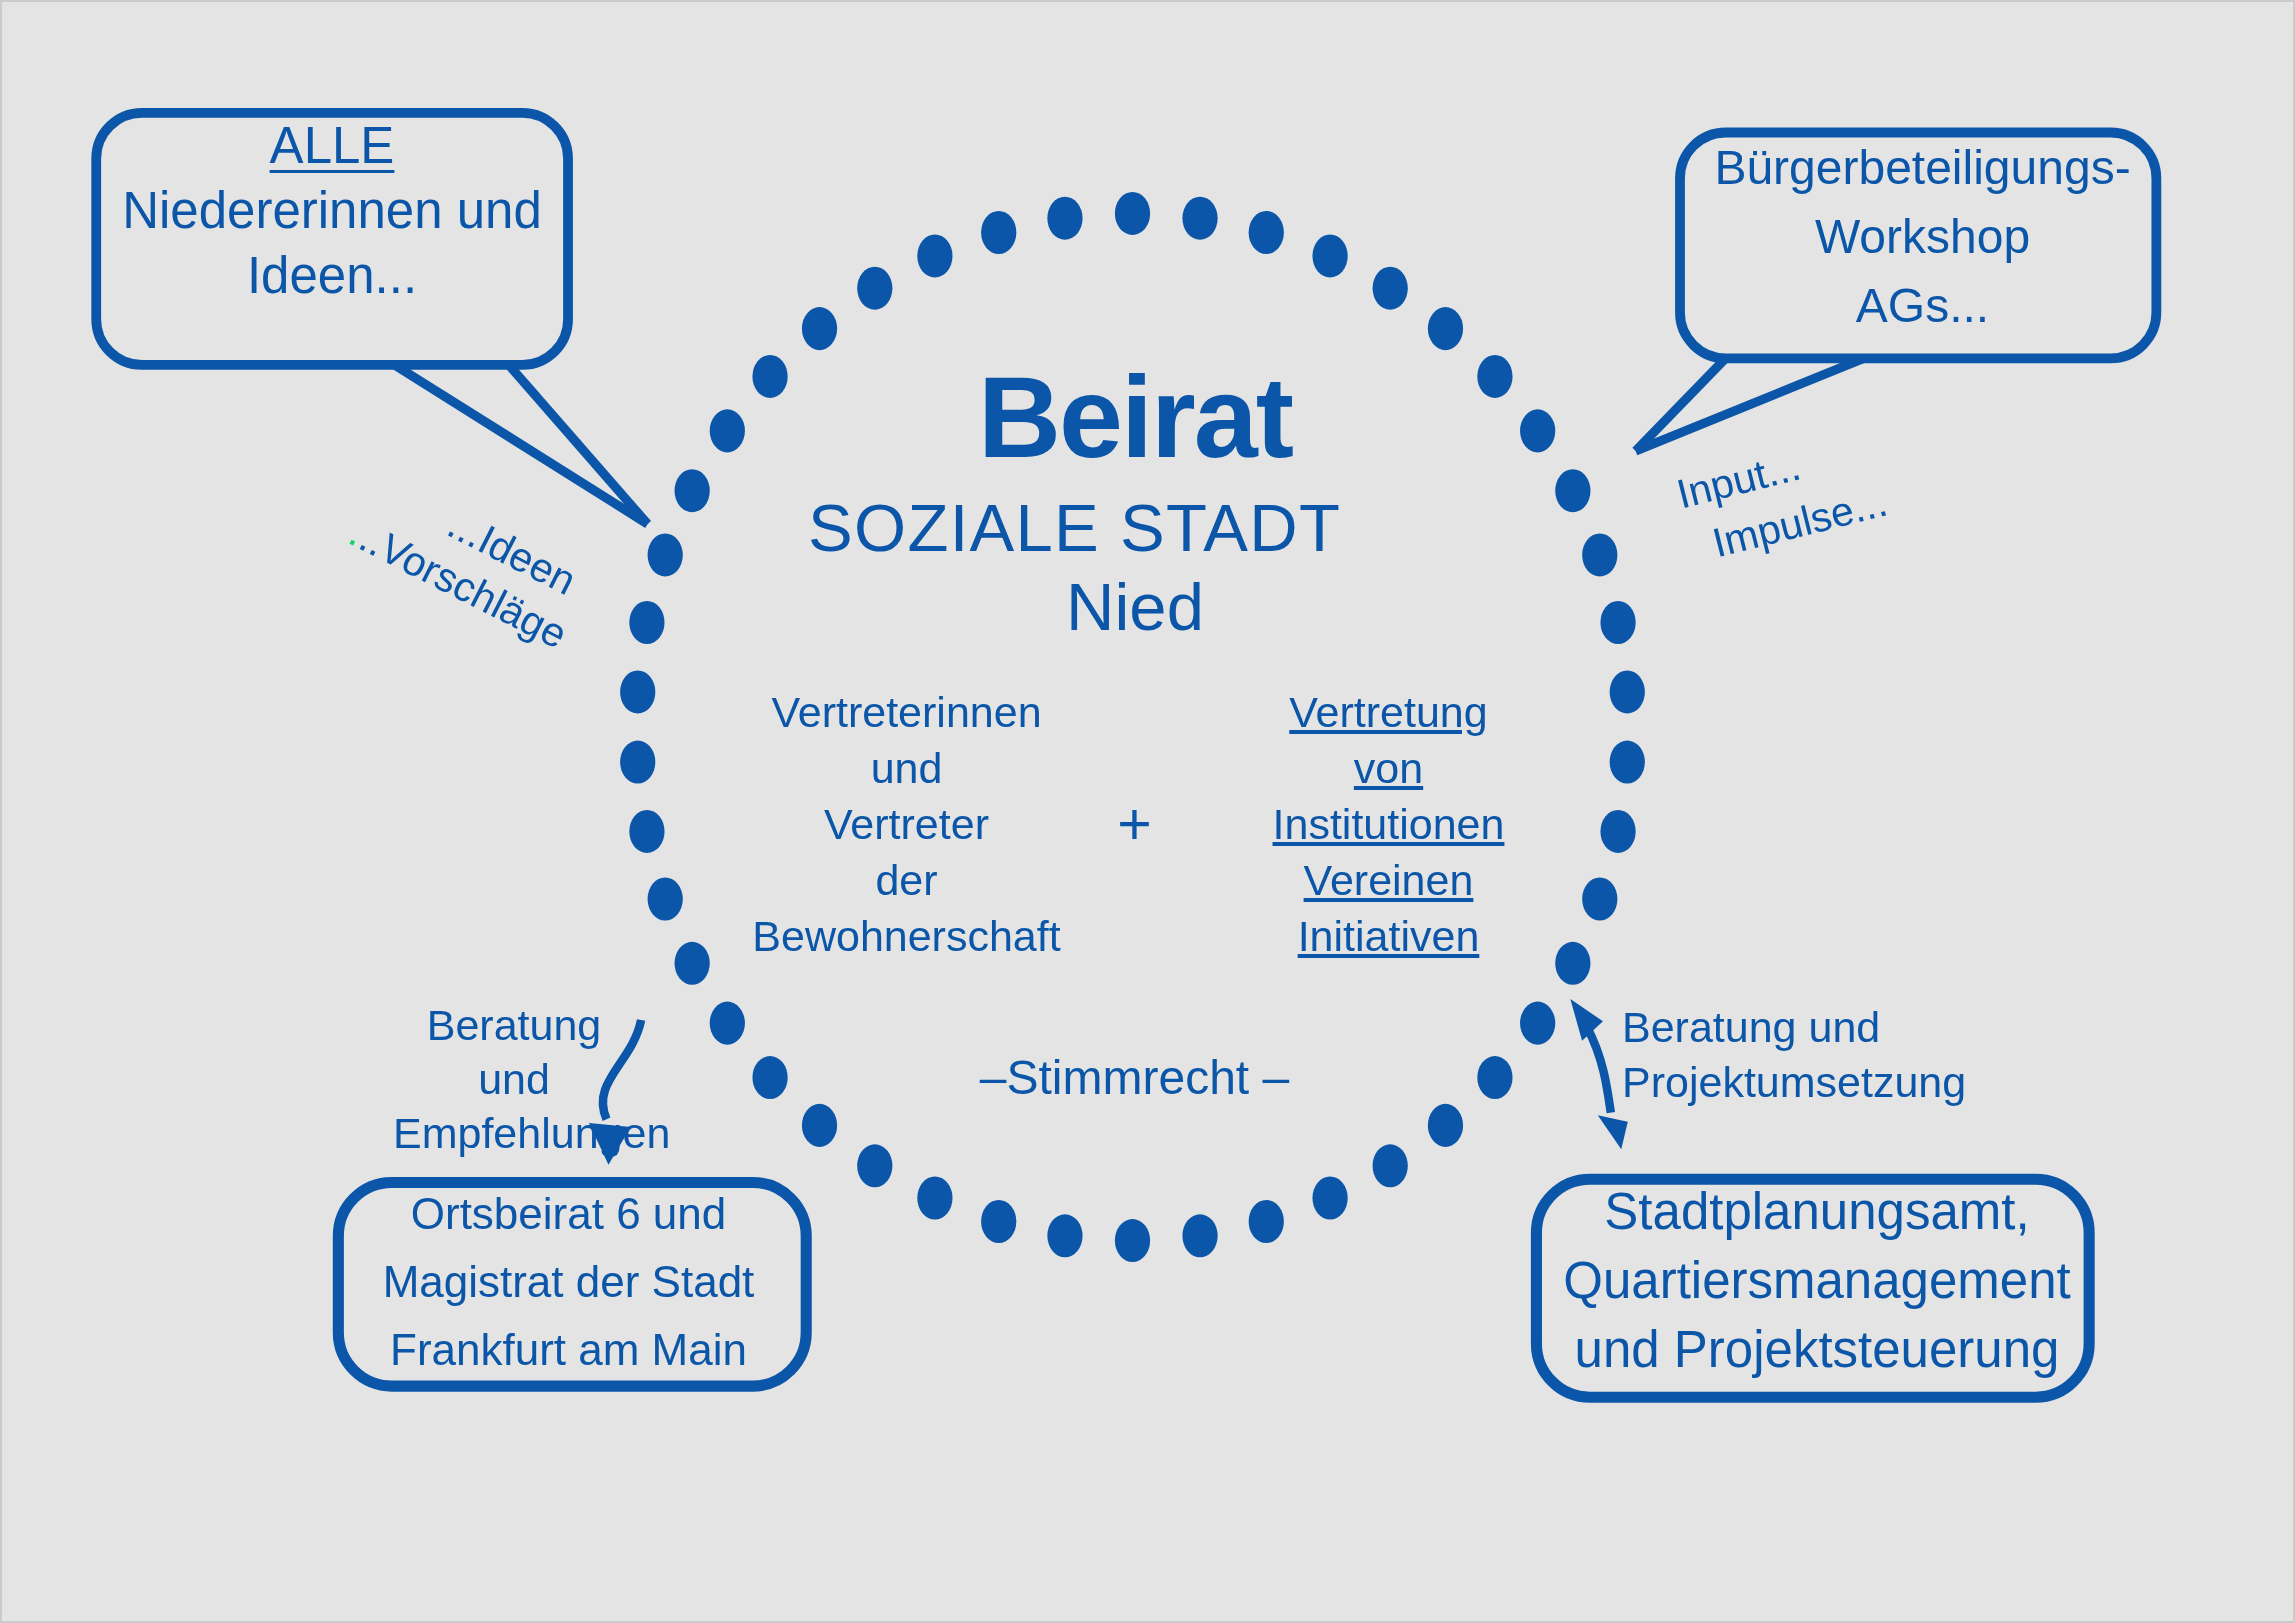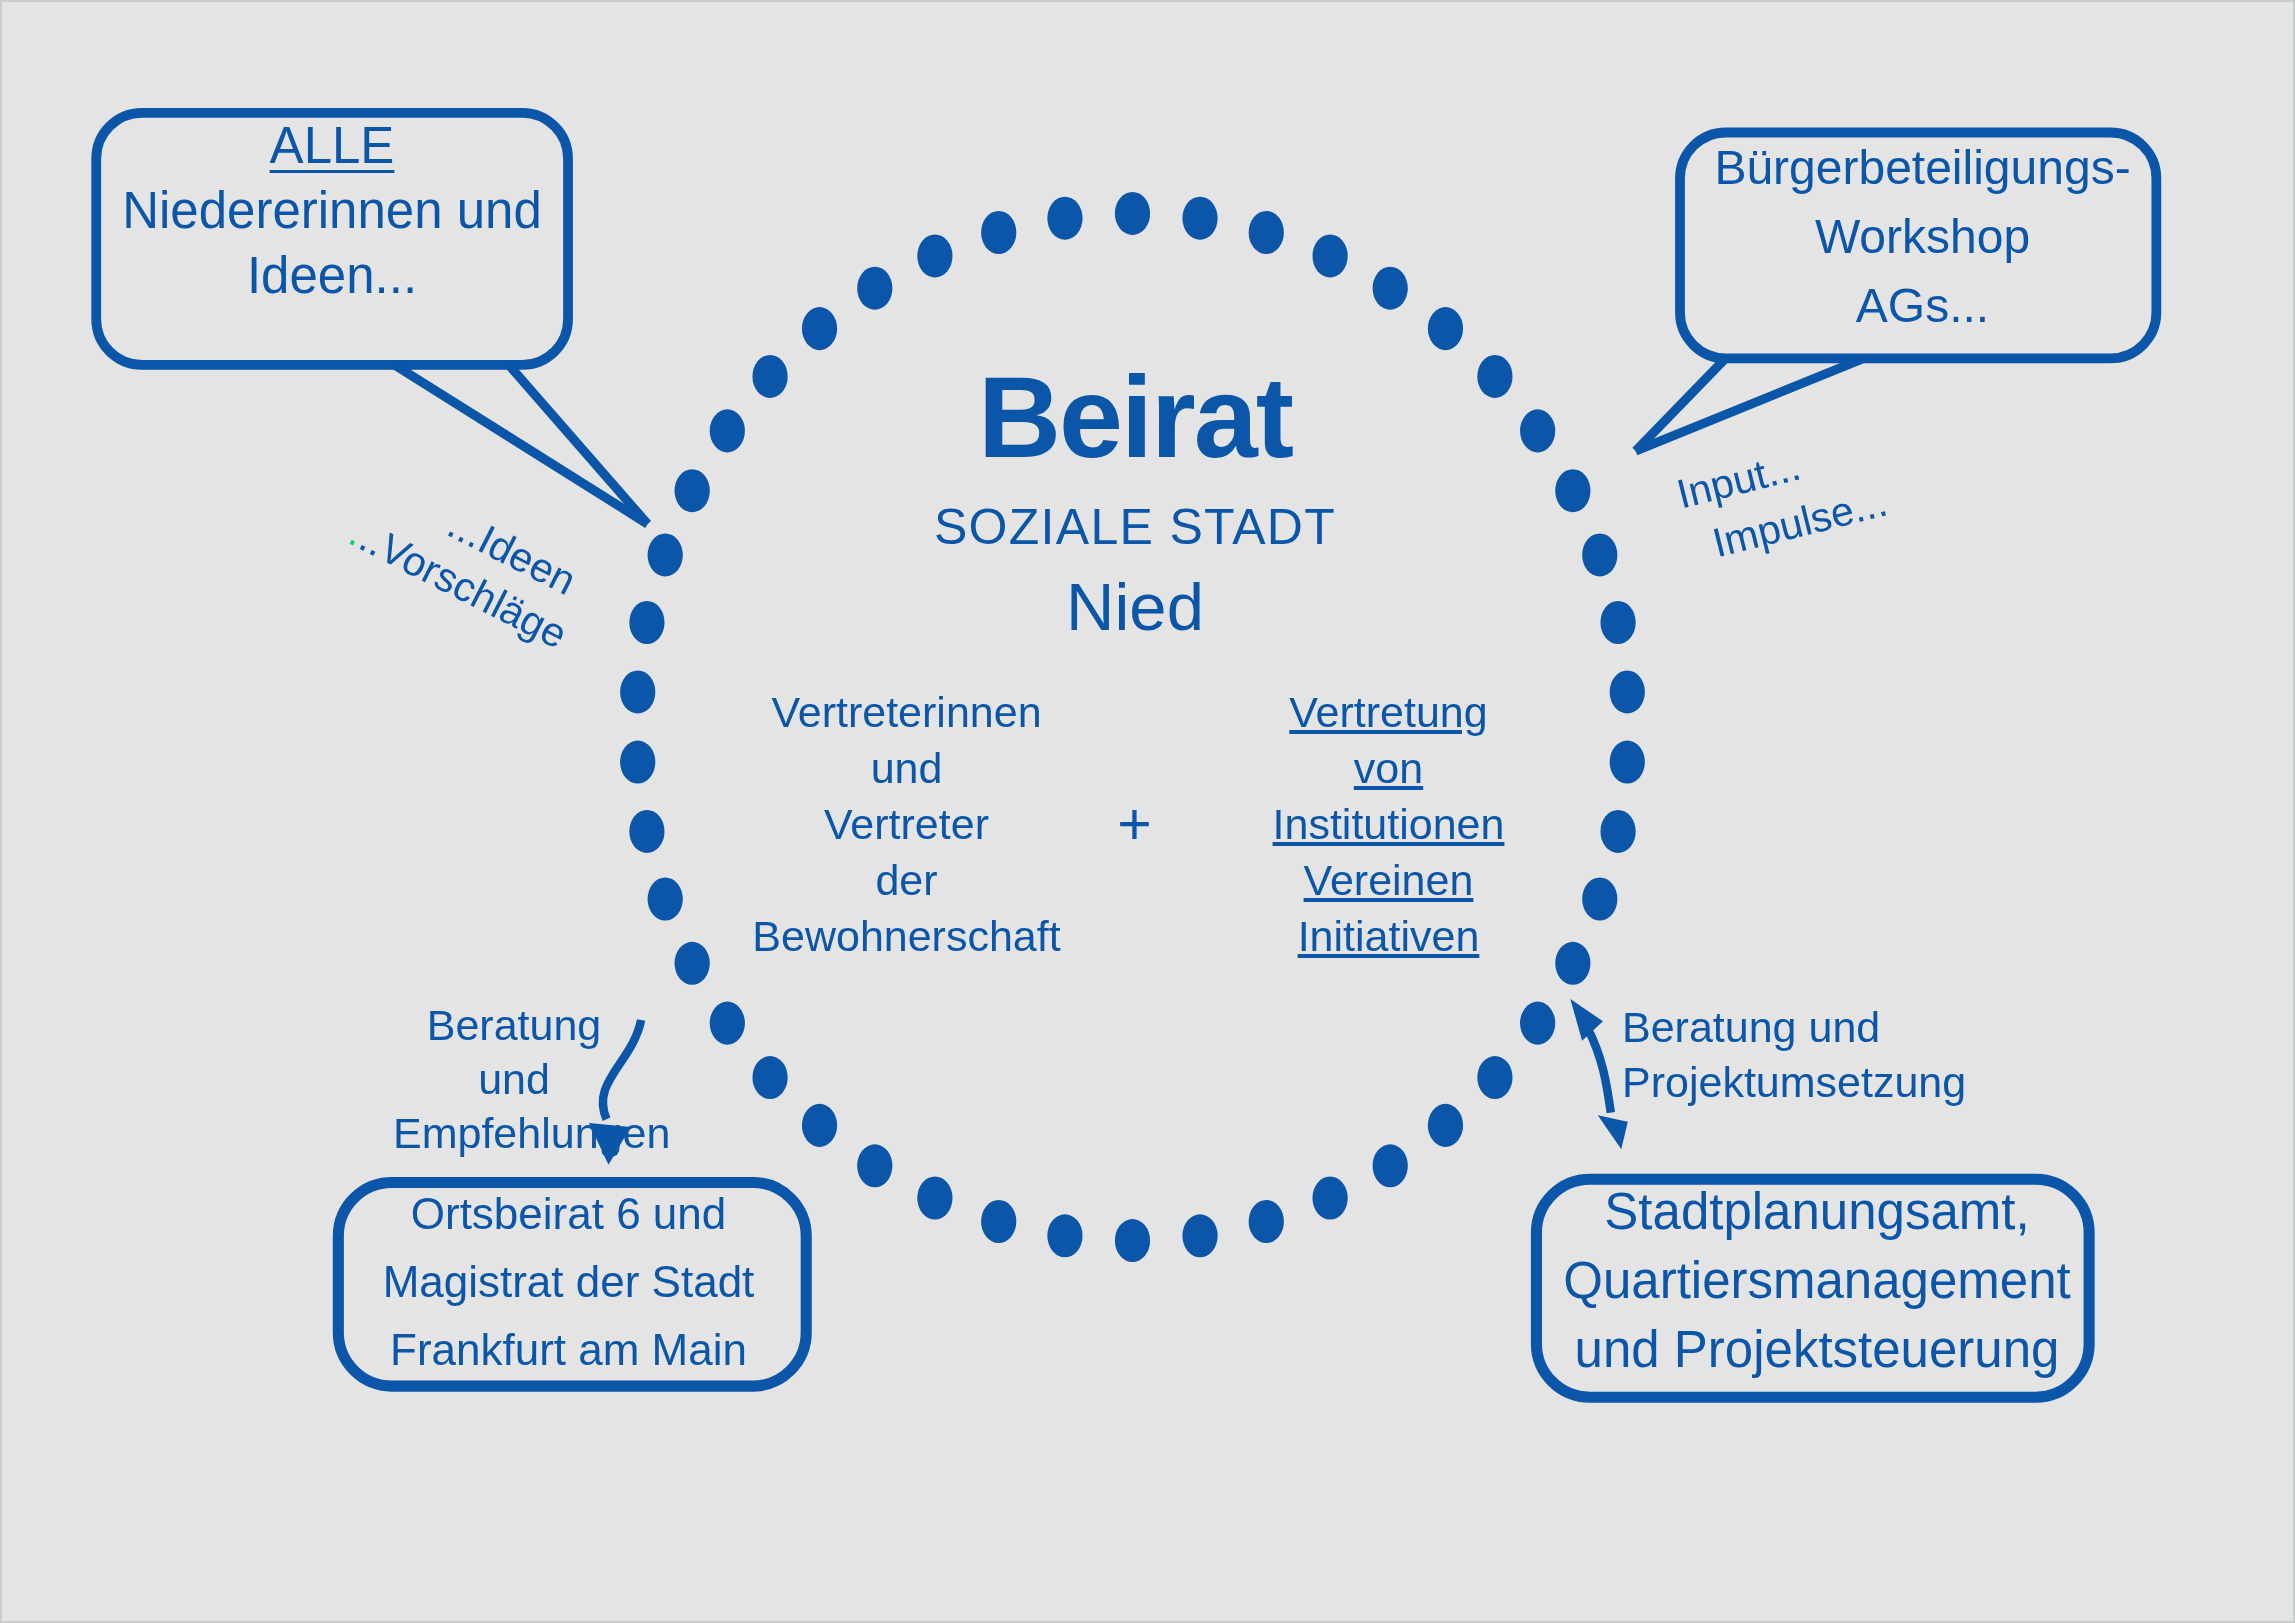--- a/index.html
+++ b/index.html
@@ -31,22 +31,22 @@
   }
   .bt-tl{left:89px;top:111px;width:482px;height:253px;font-size:51px;line-height:65px;}
   .bt-tr{left:1677px;top:131px;width:487px;height:226px;font-size:48px;line-height:69px;}
   .bt-bl{left:326px;top:1178px;width:481px;height:216px;font-size:44px;line-height:68px;}
   .bt-br{left:1532px;top:1175px;width:566px;height:230px;font-size:51px;line-height:69px;}
   .underline{text-decoration:underline;text-underline-offset:6.5px;text-decoration-thickness:3.3px;}
 
   
   .title-main{left:806px;top:353px;width:654px;text-align:center;
               font-size:115px;font-weight:bold;letter-spacing:-2px;line-height:124px;}
-  .title-sub{left:806px;top:489px;width:654px;text-align:center;
-             font-size:50px;letter-spacing:1.3px;line-height:73px;}
+  .title-sub{left:806px;top:489px;width:654px;text-align:left;
+             font-size:67px;letter-spacing:1.3px;line-height:73px;}
   .title-place{left:806px;top:568px;width:654px;text-align:center;
                font-size:67px;line-height:73px;}
 
   .column{width:393px;text-align:center;font-size:43px;line-height:56px;}
   .col-left{left:708px;top:682px;}
   .col-right{left:1190px;top:682px;text-decoration:underline;}
   .plus-sign{left:1100px;top:783px;width:65px;text-align:center;font-size:59px;line-height:79px;}
   .voting{left:871px;top:1046px;width:523px;text-align:center;font-size:48px;line-height:59px;}
 
   
@@ -173,20 +173,21 @@
   <div class="txt plus-sign">+</div>
 
   <div class="txt column col-right">
     <div>Vertretung</div>
     <div>von</div>
     <div>Institutionen</div>
     <div>Vereinen</div>
     <div>Initiativen</div>
   </div>
 
+  <div class="txt voting">–Stimmrecht  –</div>
 
   <div class="txt rot-label ideas">
     <div class="l1">...Ideen</div>
     <div class="l2"><span class="green-dot">.</span><span>..Vorschläge</span></div>
   </div>
 
   <div class="txt rot-label input">
     <div class="l1">Input...</div>
     <div class="l2">Impulse...</div>
   </div>

